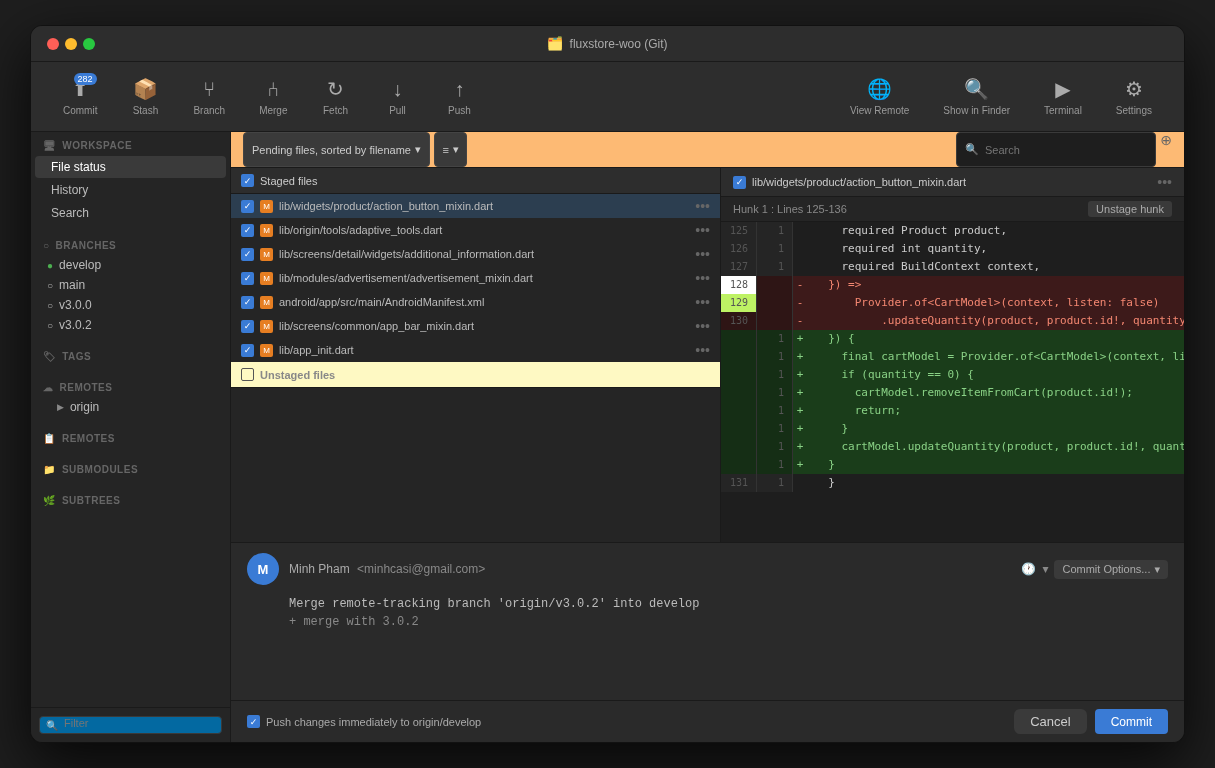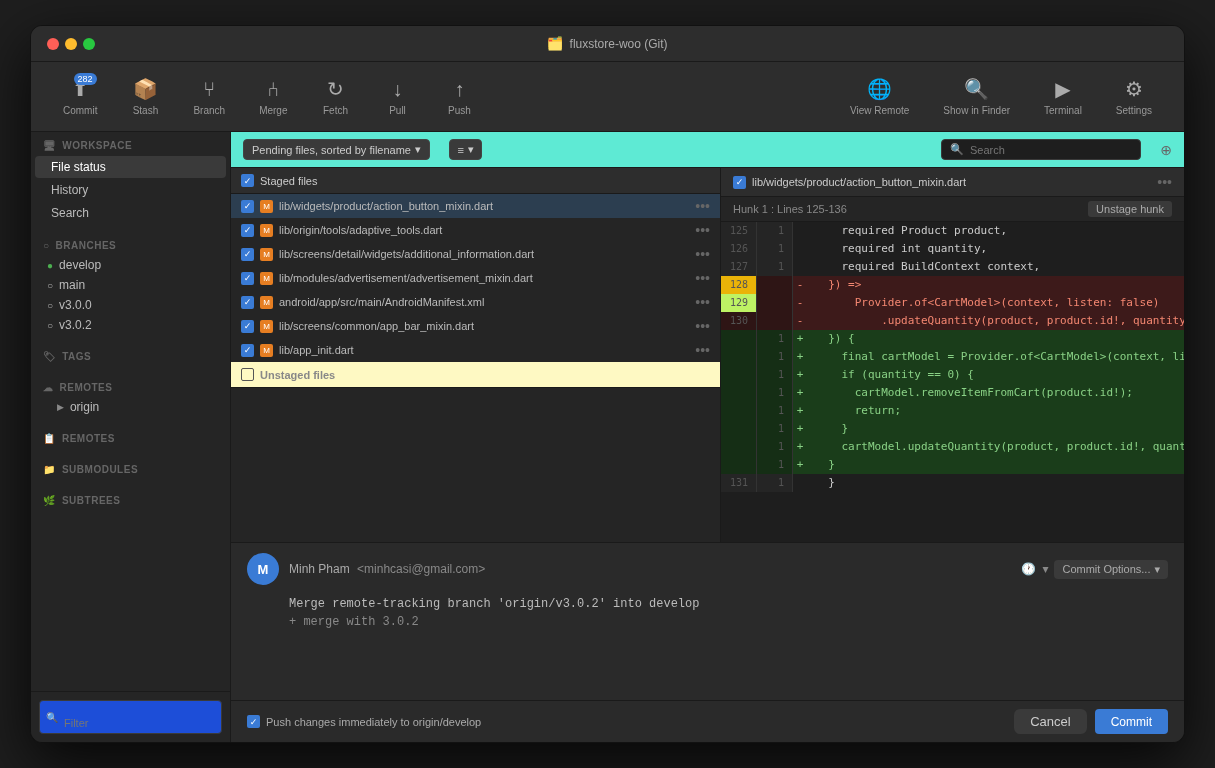--- a/index.html
+++ b/index.html
@@ -151,24 +151,24 @@
       gap: 6px;
     }
     .branch-dot { color: #aaa; font-size: 10px; }
     .branch-dot.current { color: #4caf50; }
     .sidebar-footer {
       padding: 8px;
       border-top: 1px solid #1a1a1a;
     }
     .filter-input {
       width: 100%;
-      background: #1d4ed8;
+      background: #0369a1;
       border: 1px solid #3a3a3a;
       border-radius: 4px;
-      padding: 16px 8px 4px 24px;
+      padding: 0 8px 4px 24px;
       color: #ccc;
       font-size: 11px;
       outline: none;
     }
     .filter-wrapper {
       position: relative;
     }
     .filter-icon {
       position: absolute;
       left: 7px;
@@ -183,25 +183,24 @@
     
     .main-content {
       flex: 1;
       display: flex;
       flex-direction: column;
       overflow: hidden;
     }
     
     .files-toolbar {
       height: 36px;
-      background: #5eead4;
-      display: flex;
-      align-items: center;
+      background: #fdba74;
+      display: flex;
       padding: 0 12px;
-      gap: 19px;
+      gap: 4px;
       border-bottom: 1px solid #1a1a1a;
     }
     .sort-dropdown {
       background: #3a3a3a;
       border: 1px solid #444;
       color: #ccc;
       border-radius: 4px;
       padding: 3px 8px;
       font-size: 11px;
       cursor: pointer;
@@ -740,21 +739,21 @@
               <div class="diff-line-numbers">
                   <span class="ln">127</span>
                   <span class="ln">1</span>
                 </div>
               <span class="diff-sign"> </span>
               <span class="diff-line-content">    required BuildContext context,</span>
             </div>
 
             <div class="diff-line removed">
               <div class="diff-line-numbers">
-                  <span class="ln" style="background:#eab308;">128</span>
+                  <span class="ln" style="background:#ffffff;">128</span>
                   <span class="ln" style="background:#2e1515;"></span>
                 </div>
               <span class="diff-sign" style="color:#f48771;">-</span>
               <span class="diff-line-content">  }) =&gt;</span>
             </div>
             <div class="diff-line removed">
               <div class="diff-line-numbers">
                   <span class="ln" style="background:#bef264;">129</span>
                   <span class="ln" style="background:#2e1515;"></span>
                 </div>

